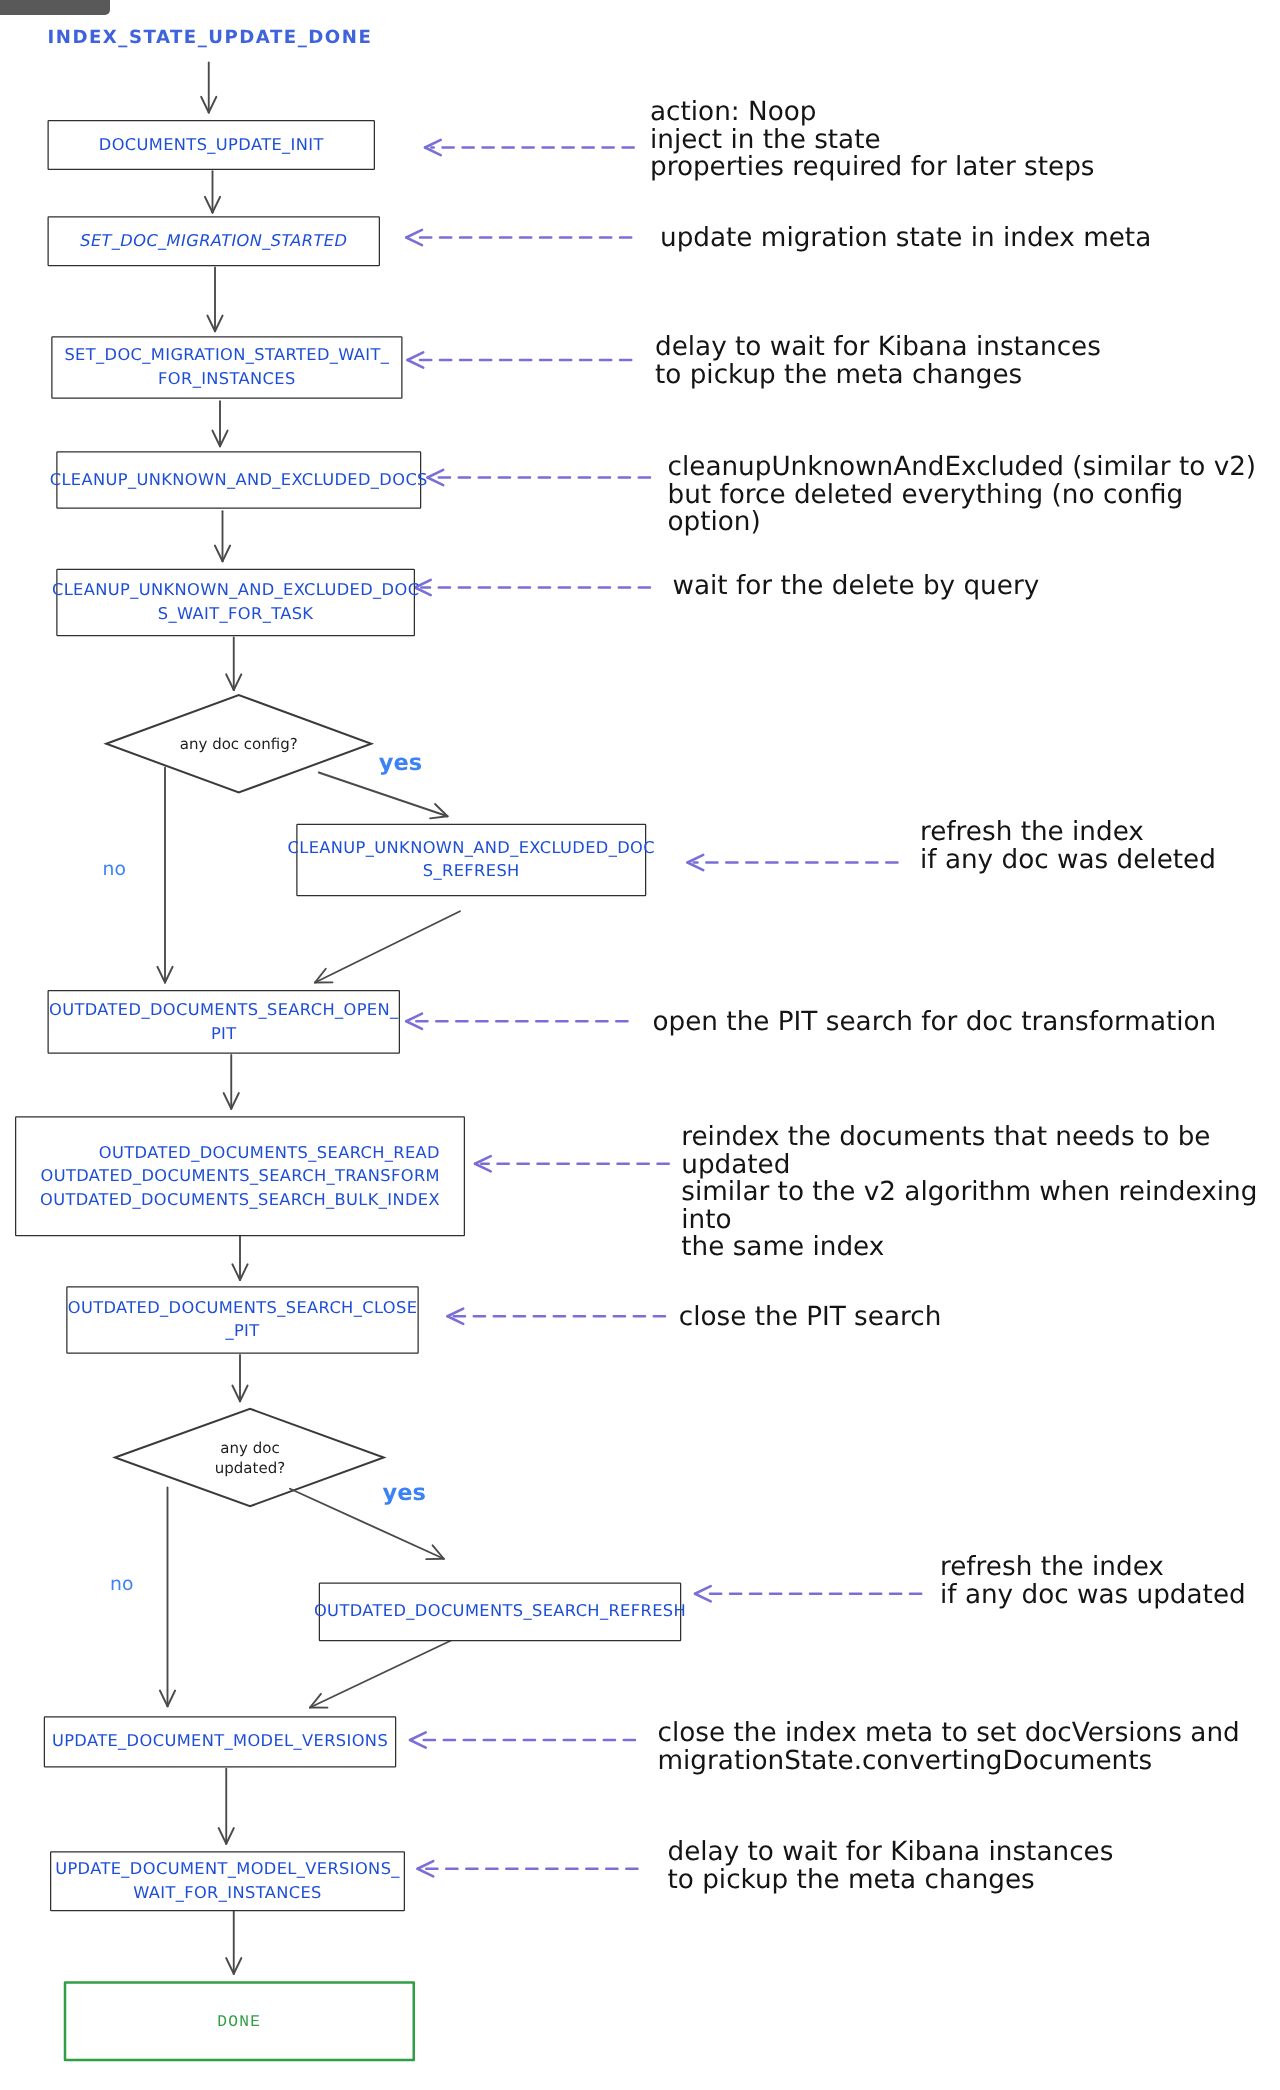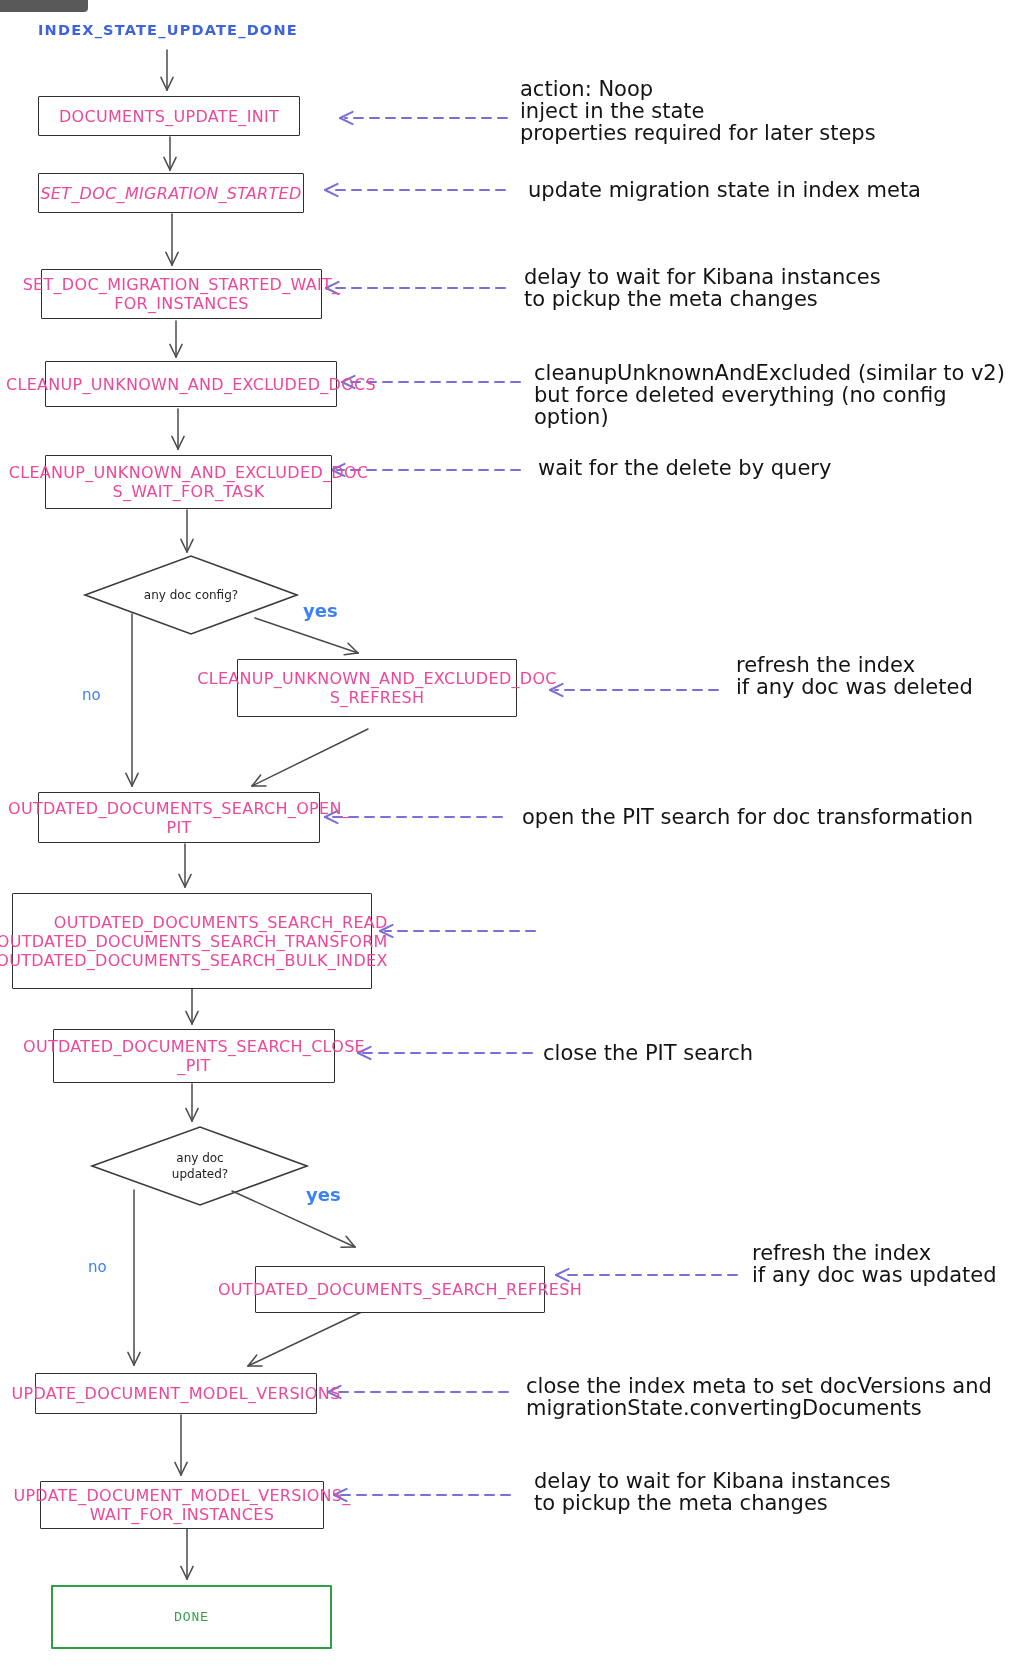--- a/index.html
+++ b/index.html
@@ -5,21 +5,21 @@
   html,body{margin:0;padding:0;background:#ffffff;}
   #canvas{
     position:relative;width:1024px;height:1672px;background:#ffffff;overflow:hidden;
     font-family:"DejaVu Sans", "Liberation Sans", sans-serif;color:#1e1e1e;
   }
   #arrows{position:absolute;left:0;top:0;z-index:1;}
   [data-bind]{white-space:pre-line;}
   .node{
     position:absolute;z-index:2;background:#ffffff;border:1.6px solid #2f2f2f;border-radius:1px;
     display:flex;align-items:center;justify-content:center;text-align:center;
-    font-size:16px;letter-spacing:.3px;line-height:19px;color:#ec4899;box-sizing:border-box;
+    font-size:13px;letter-spacing:.3px;line-height:19px;color:#1d4ed8;box-sizing:border-box;
   }
   .node.done{border:2.5px solid #2f9e44;color:#2f9e44;font-size:13px;letter-spacing:1px;}
   .decision-label{
     position:absolute;z-index:2;display:flex;align-items:center;justify-content:center;
     text-align:center;font-size:12px;line-height:16px;color:#1e1e1e;
   }
   .annotation{
     position:absolute;z-index:2;font-size:21px;line-height:22px;color:#141414;
   }
   .edge-label{position:absolute;z-index:2;color:#3b82f6;text-align:right;}
@@ -185,20 +185,23 @@
 properties required for later steps</div>
   <div class="annotation" style="left:528px;top:179px;" data-bind="annotations.set_doc_migration_started">update migration state in index meta</div>
   <div class="annotation" style="left:524px;top:266px;" data-bind="annotations.set_doc_migration_started_wait_for_instances">delay to wait for Kibana instances
 to pickup the meta changes</div>
   <div class="annotation" style="left:534px;top:362px;" data-bind="annotations.cleanup_unknown_and_excluded_docs">cleanupUnknownAndExcluded (similar to v2)
 but force deleted everything (no config option)</div>
   <div class="annotation" style="left:538px;top:457px;" data-bind="annotations.cleanup_unknown_and_excluded_docs_wait_for_task">wait for the delete by query</div>
   <div class="annotation" style="left:736px;top:654px;" data-bind="annotations.cleanup_unknown_and_excluded_docs_refresh">refresh the index
 if any doc was deleted</div>
   <div class="annotation" style="left:522px;top:806px;" data-bind="annotations.outdated_documents_search_open_pit">open the PIT search for doc transformation</div>
+  <div class="annotation" style="left:545px;top:898px;" data-bind="annotations.outdated_documents_search_pipeline">reindex the documents that needs to be updated
+similar to the v2 algorithm when reindexing into
+the same index</div>
   <div class="annotation" style="left:543px;top:1042px;" data-bind="annotations.outdated_documents_search_close_pit">close the PIT search</div>
   <div class="annotation" style="left:752px;top:1242px;" data-bind="annotations.outdated_documents_search_refresh">refresh the index
 if any doc was updated</div>
   <div class="annotation" style="left:526px;top:1375px;" data-bind="annotations.update_document_model_versions">close the index meta to set docVersions and
 migrationState.convertingDocuments</div>
   <div class="annotation" style="left:534px;top:1470px;" data-bind="annotations.update_document_model_versions_wait_for_instances">delay to wait for Kibana instances
 to pickup the meta changes</div>
 
 </div>
 

